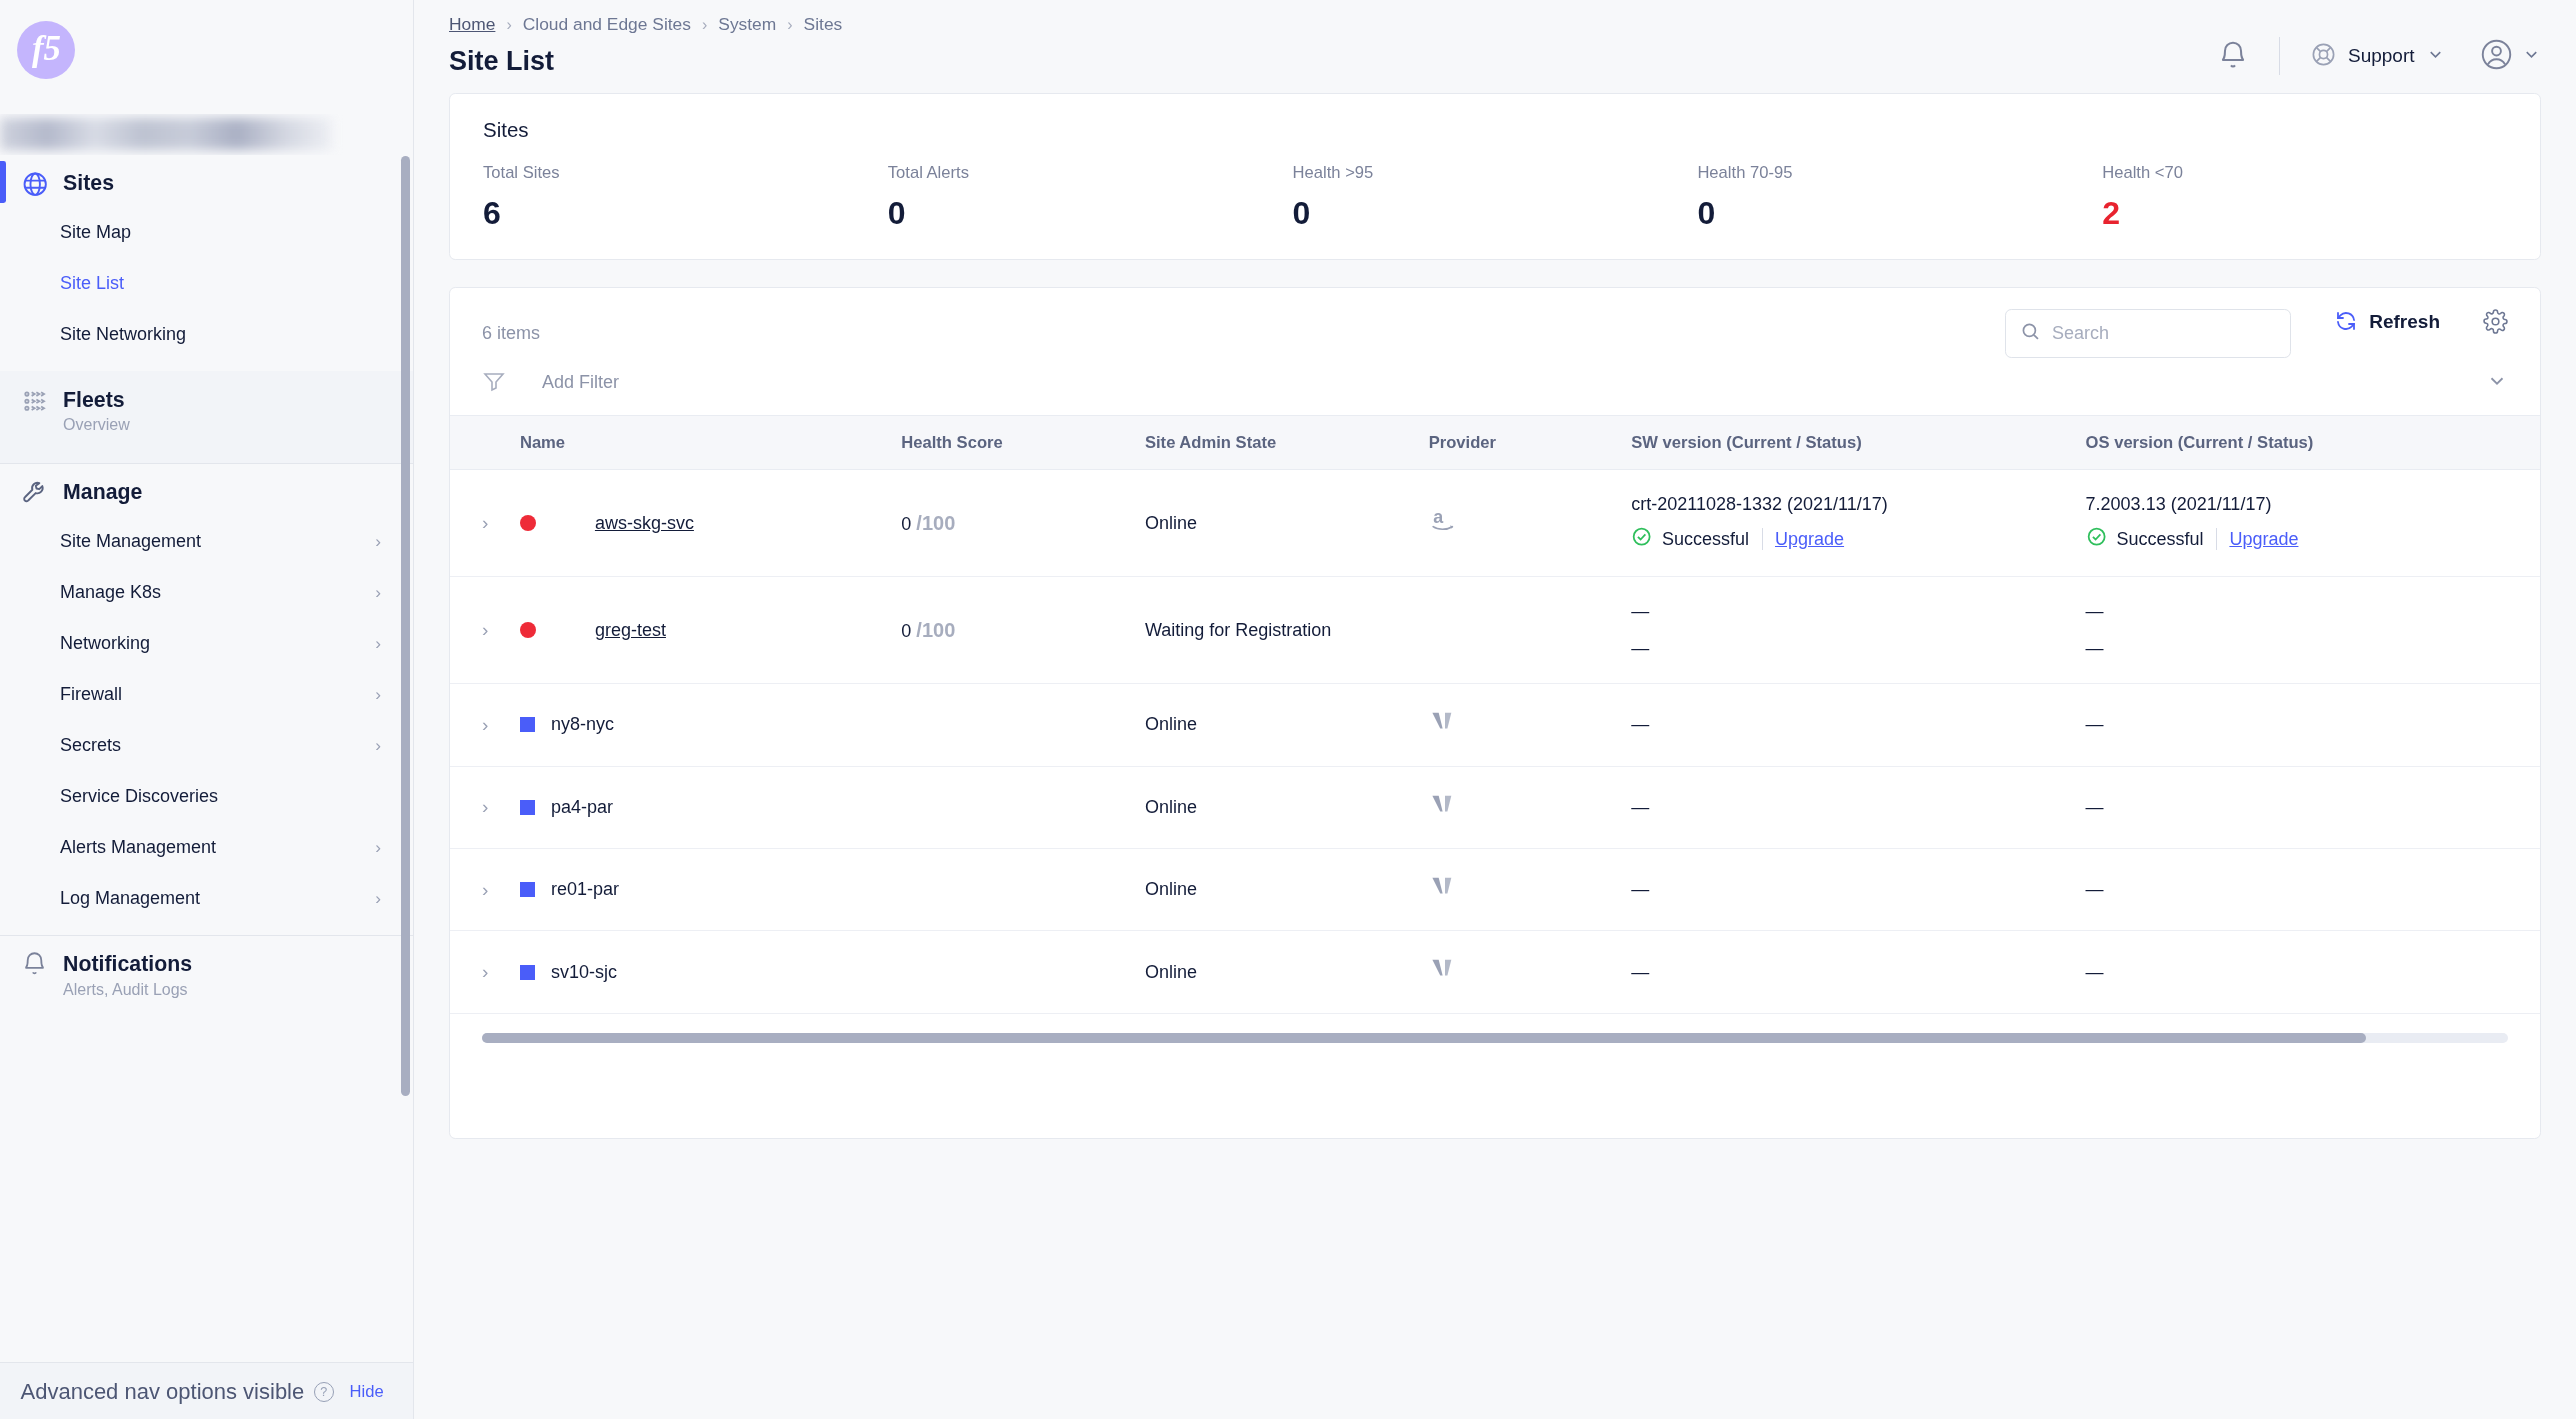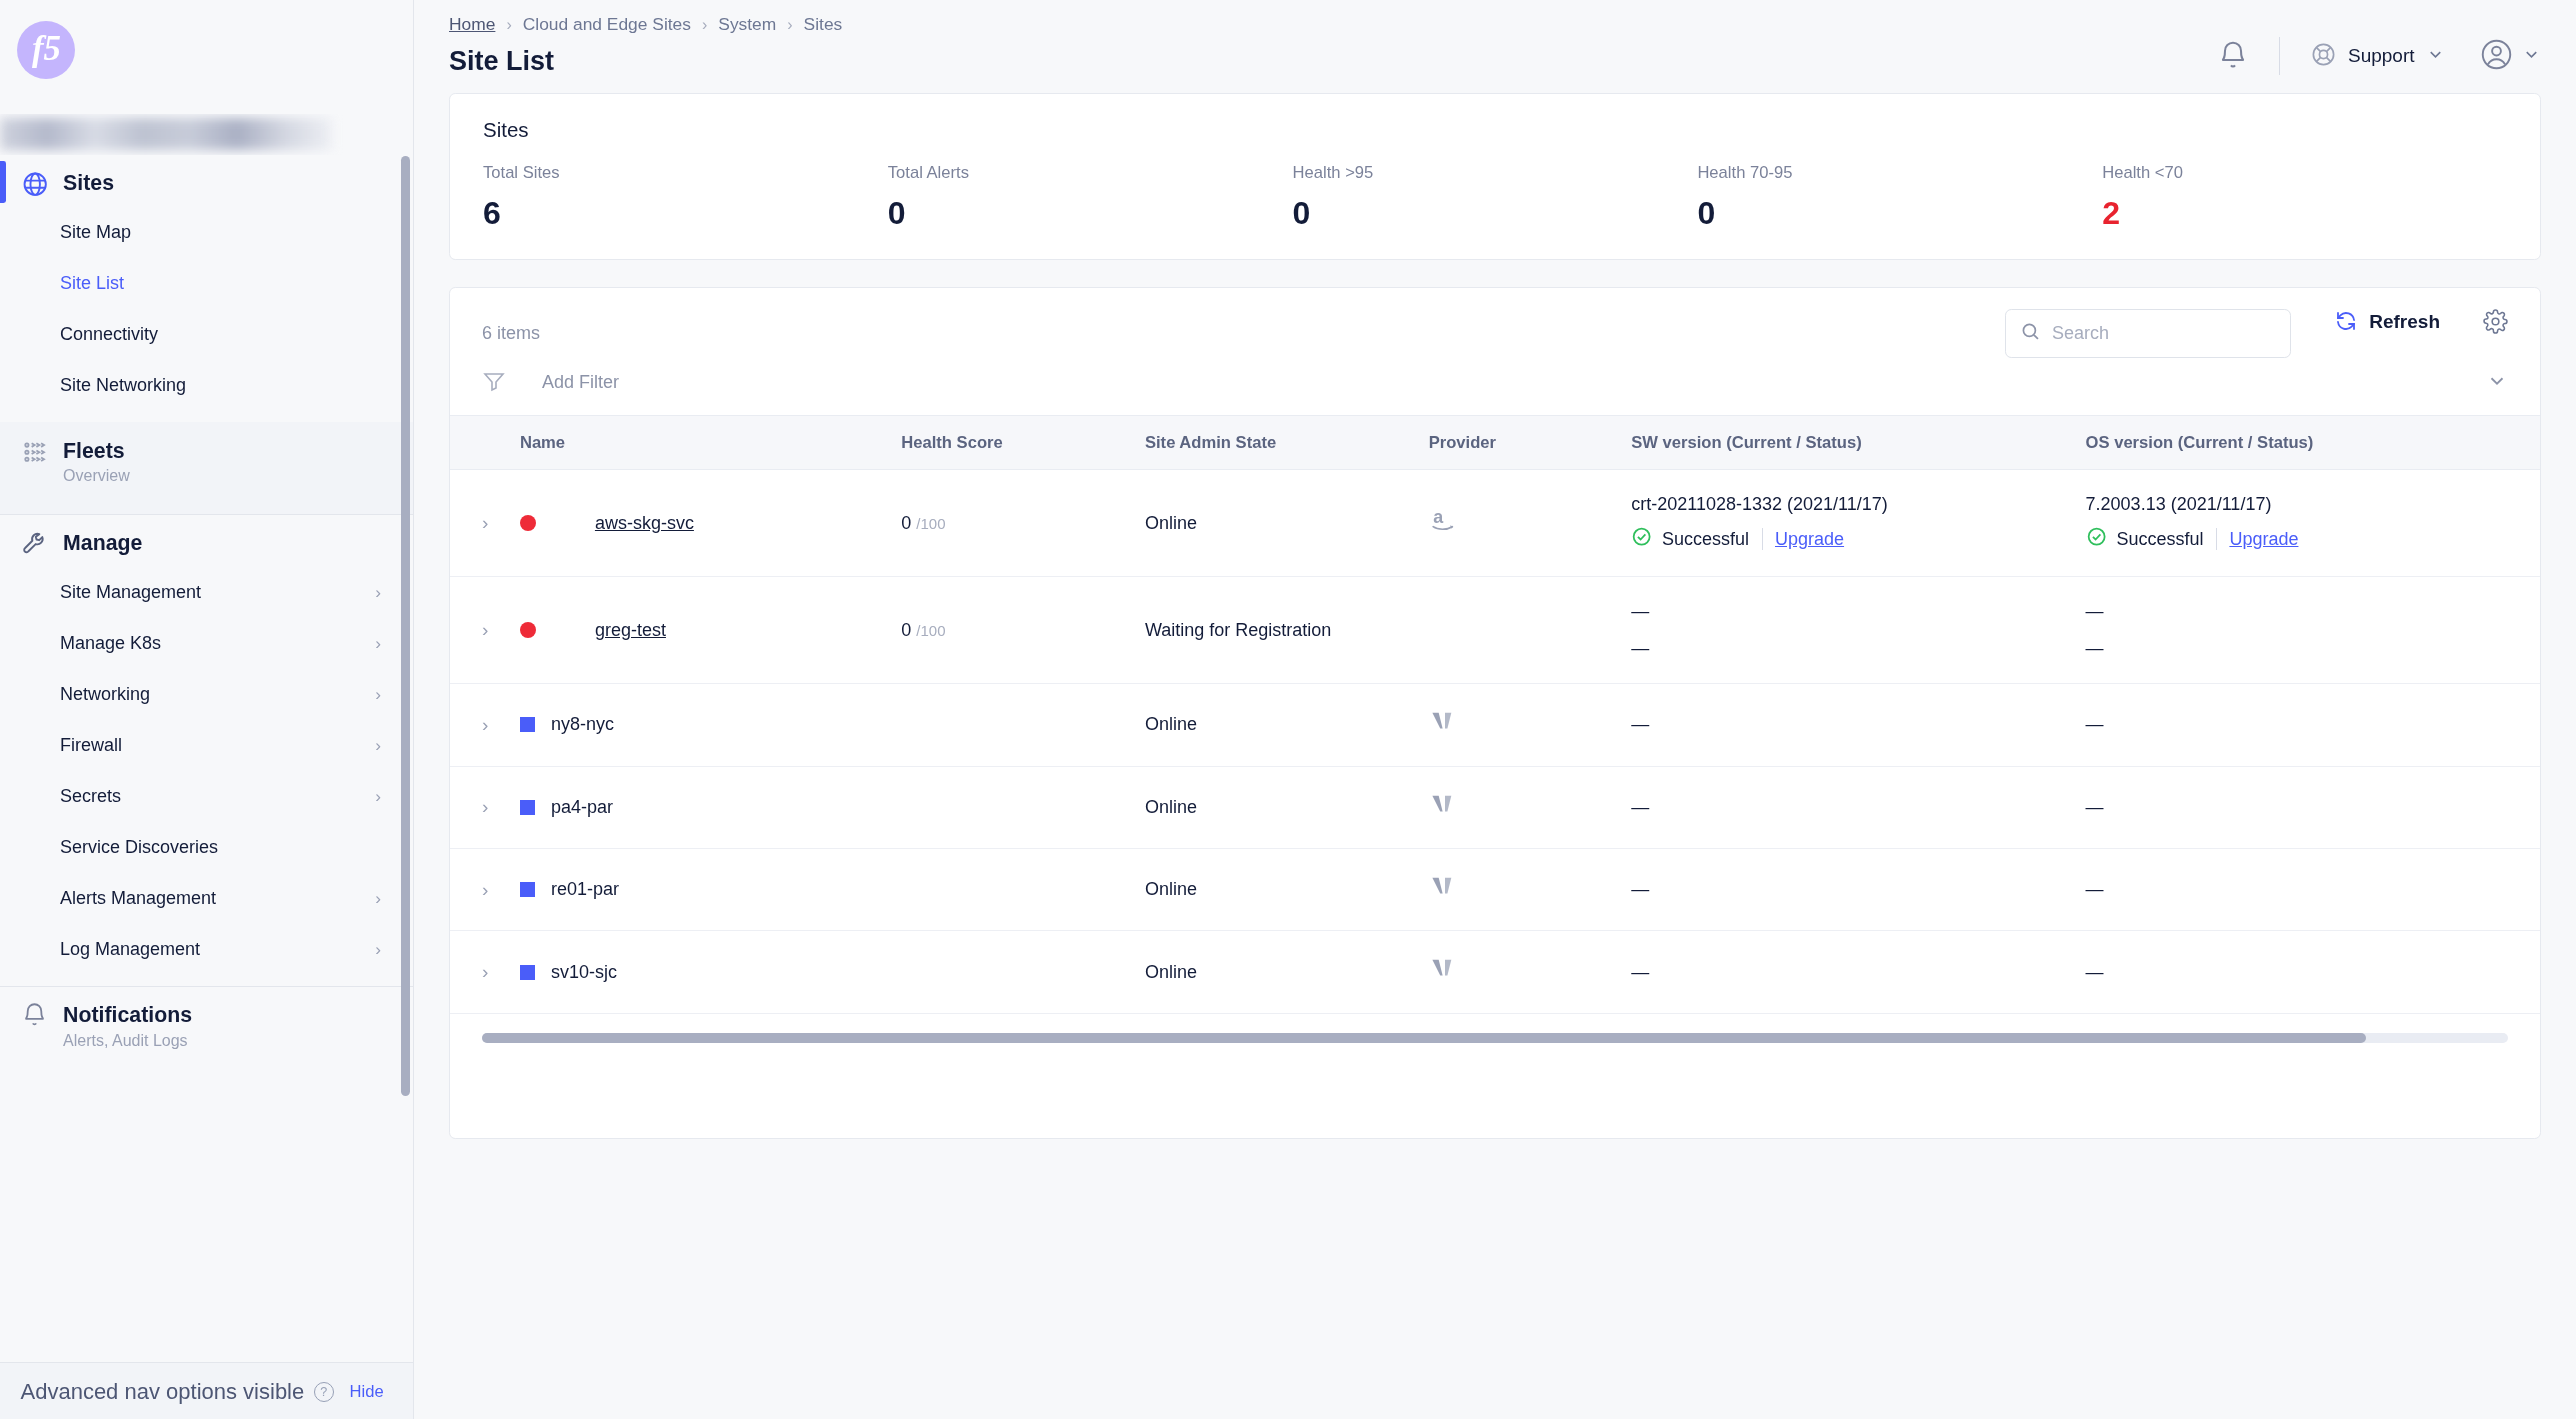--- a/index.html
+++ b/index.html
@@ -161,21 +161,21 @@
   tbody td { padding: 24px 0; border-bottom: 0.8px solid #edeff4; vertical-align: middle; font-size: 18px; color: #131c39; }
   tbody tr td:first-child { padding-left: 32px; }
 
   .row-chev { color: #9aa1b5; font-size: 19px; }
   .name-cell { display: flex; align-items: center; gap: 16px; }
   .dot-red { width: 16px; height: 16px; border-radius: 50%; background: #ee2b38; flex: 0 0 16px; }
   .sq-blue { width: 15px; height: 15px; background: #4a5df9; flex: 0 0 15px; }
   .name-link { color: #131c39; text-decoration: underline; margin-left: 43px; }
   .name-plain { color: #131c39; }
   .health-val { font-size: 18px; color: #131c39; }
-  .health-max { font-size: 15px; color: #a7adbe; }
+  .health-max { font-size: 20px; color: #a7adbe; font-weight: bold; }
   .dash { color: #131c39; font-size: 18px; }
   .dash-stack { display: flex; flex-direction: column; gap: 16px; }
 
   .ver-line1 { font-size: 18px; color: #131c39; }
   .ver-line2 { display: flex; align-items: center; gap: 12.6px; margin-top: 11px; }
   .ok-badge { display: flex; align-items: center; gap: 9.5px; }
   .ok-text { font-size: 18px; color: #131c39; }
   .pipe { width: 0.8px; height: 22px; background: #d8dce6; }
   .upgrade { font-size: 18px; color: #4a5df9; }
 
@@ -216,23 +216,20 @@
         </span>
         <span class="sec-text">
           <span class="sec-title">Sites</span>
         </span>
       </div>
       <div class="sub-item">
         <span>Site Map</span>
       </div>
       <div class="sub-item selected">
         <span>Site List</span>
-      </div>
-      <div class="sub-item">
-        <span>Connectivity</span>
       </div>
       <div class="sub-item">
         <span>Site Networking</span>
       </div>
       <div class="sec-divider"></div>
     </div>
 
     <div class="nav-section sec-block-bg">
       <div class="sec-head" style="padding-bottom:17.4px;">
         <span class="sec-icon">

